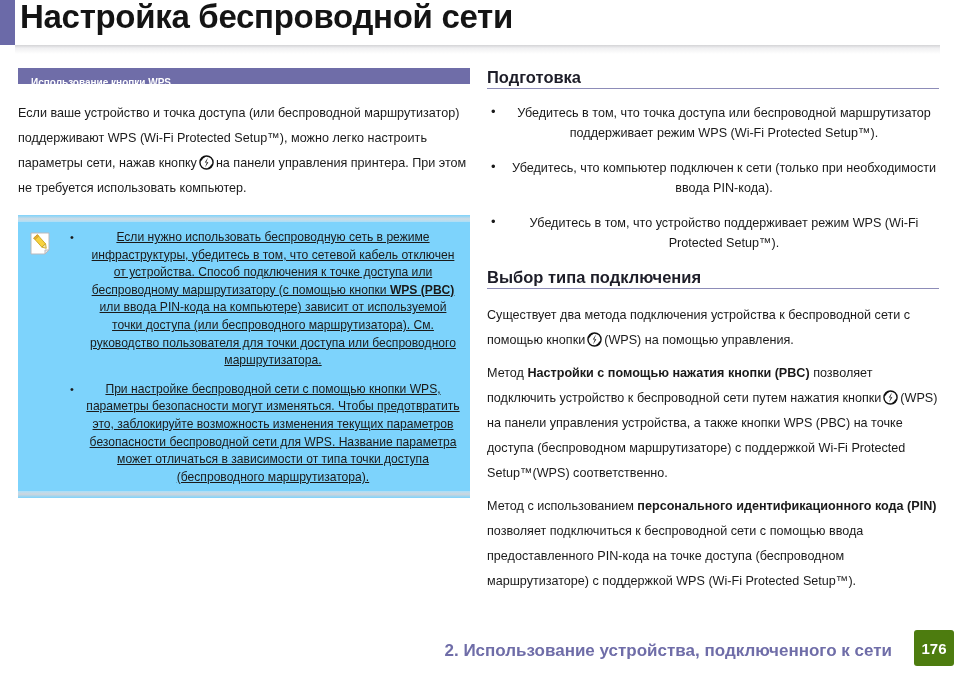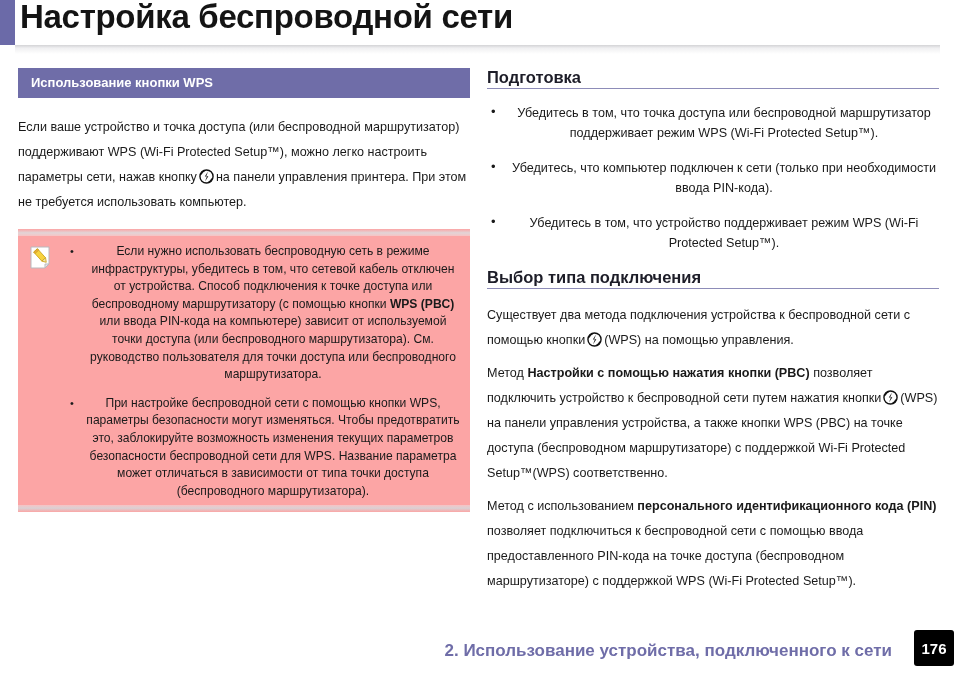--- a/index.html
+++ b/index.html
@@ -65,24 +65,24 @@
     top: 0;
     width: 452px;
   }
   #col-left  { left: 18px; }
   #col-right { left: 487px; }
 
   
   .section-bar {
     background: #6f6da8;
     color: #ffffff;
-    font-size: 13px;
+    font-size: 10px;
     font-weight: bold;
     padding: 7px 12px 7px 13px;
-    height: 30px;
+    height: 16px;
     line-height: 16px;
     margin-bottom: 17px;
   }
 
   
   .heading-underlined {
     font-size: 16.5px;
     font-weight: bold;
     color: #1d1d28;
     padding-bottom: 1px;
@@ -123,21 +123,22 @@
     top: -1px;
     font-size: 13px;
     color: #1a1a1a;
   }
 
   
   #note-box {
     position: relative;
     margin-top: 14px;
     padding: 14px 10px 12px 10px;
-    background: #fca5a5;
+    background: #7dd3fc;
+    text-decoration: underline;
   }
   .note-rule {
     position: absolute;
     left: 0;
     width: 452px;
     height: 7px;
   }
   .note-rule.top {
     top: 0;
     background: linear-gradient(to bottom,
@@ -200,21 +201,21 @@
     font-weight: bold;
     color: #6f6da8;
     white-space: nowrap;
   }
   #footer-page-badge {
     position: absolute;
     right: 0px;
     top: 1px;
     width: 40px;
     height: 36px;
-    background: #000000;
+    background: #4d7c0f;
     border-radius: 3px;
     color: #ffffff;
     font-size: 15px;
     font-weight: bold;
     display: flex;
     align-items: center;
     justify-content: center;
   }
 </style>
 </head>

